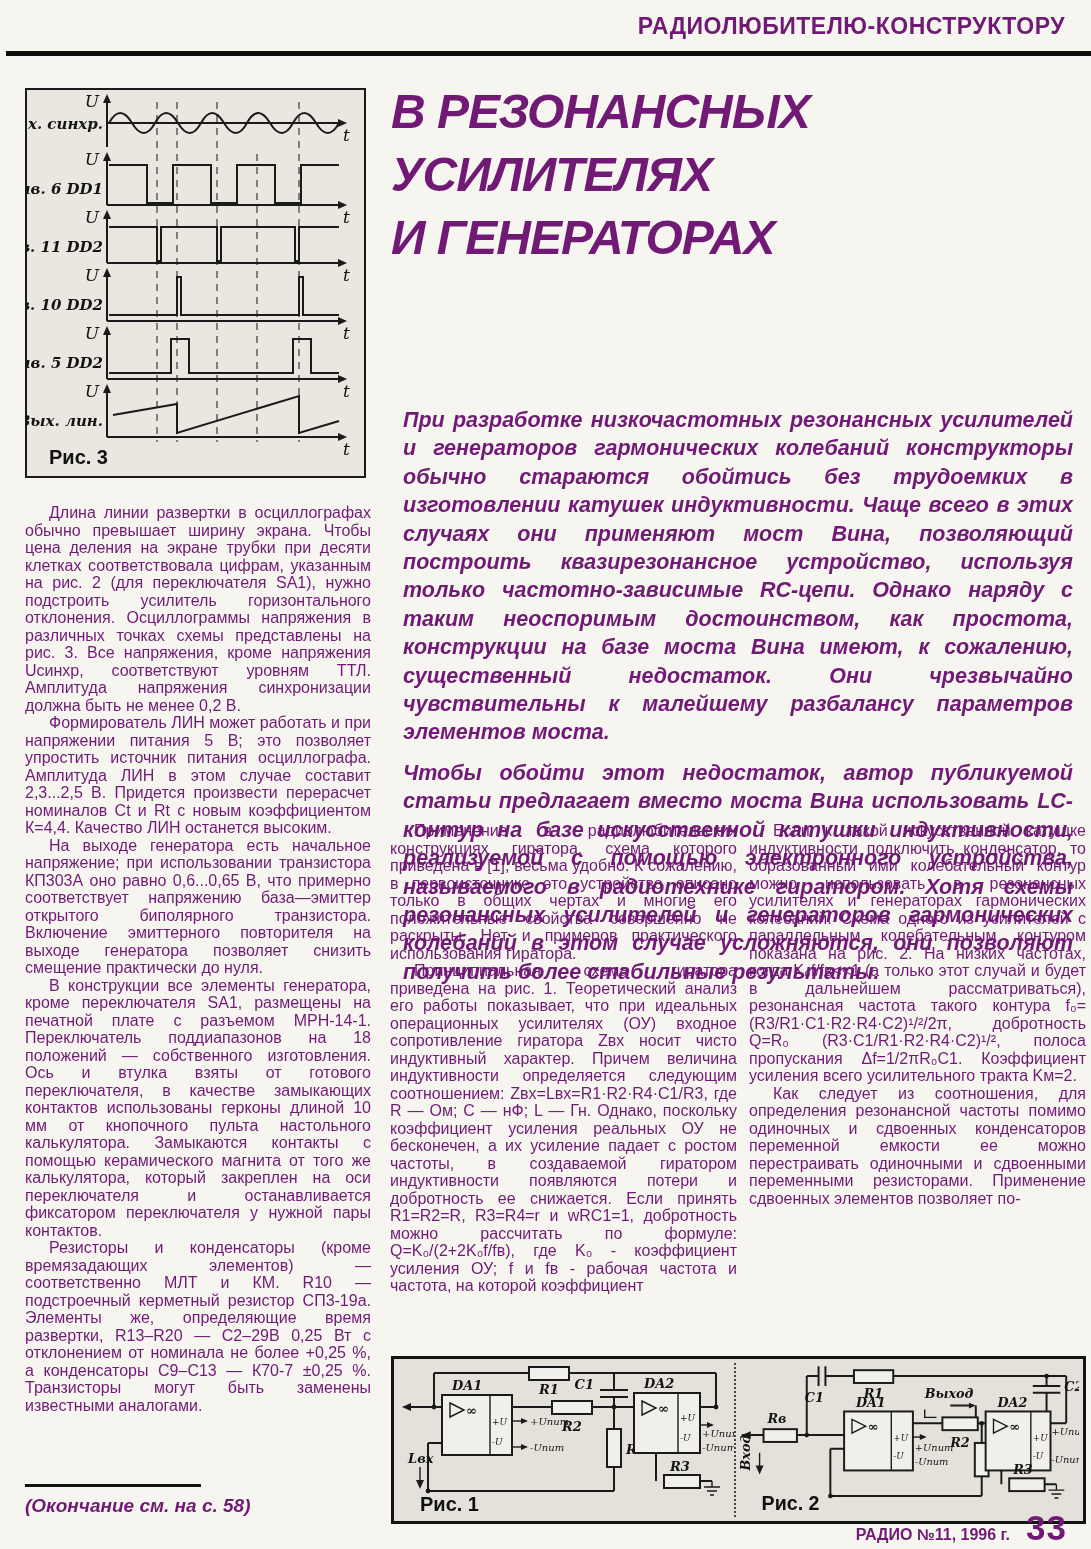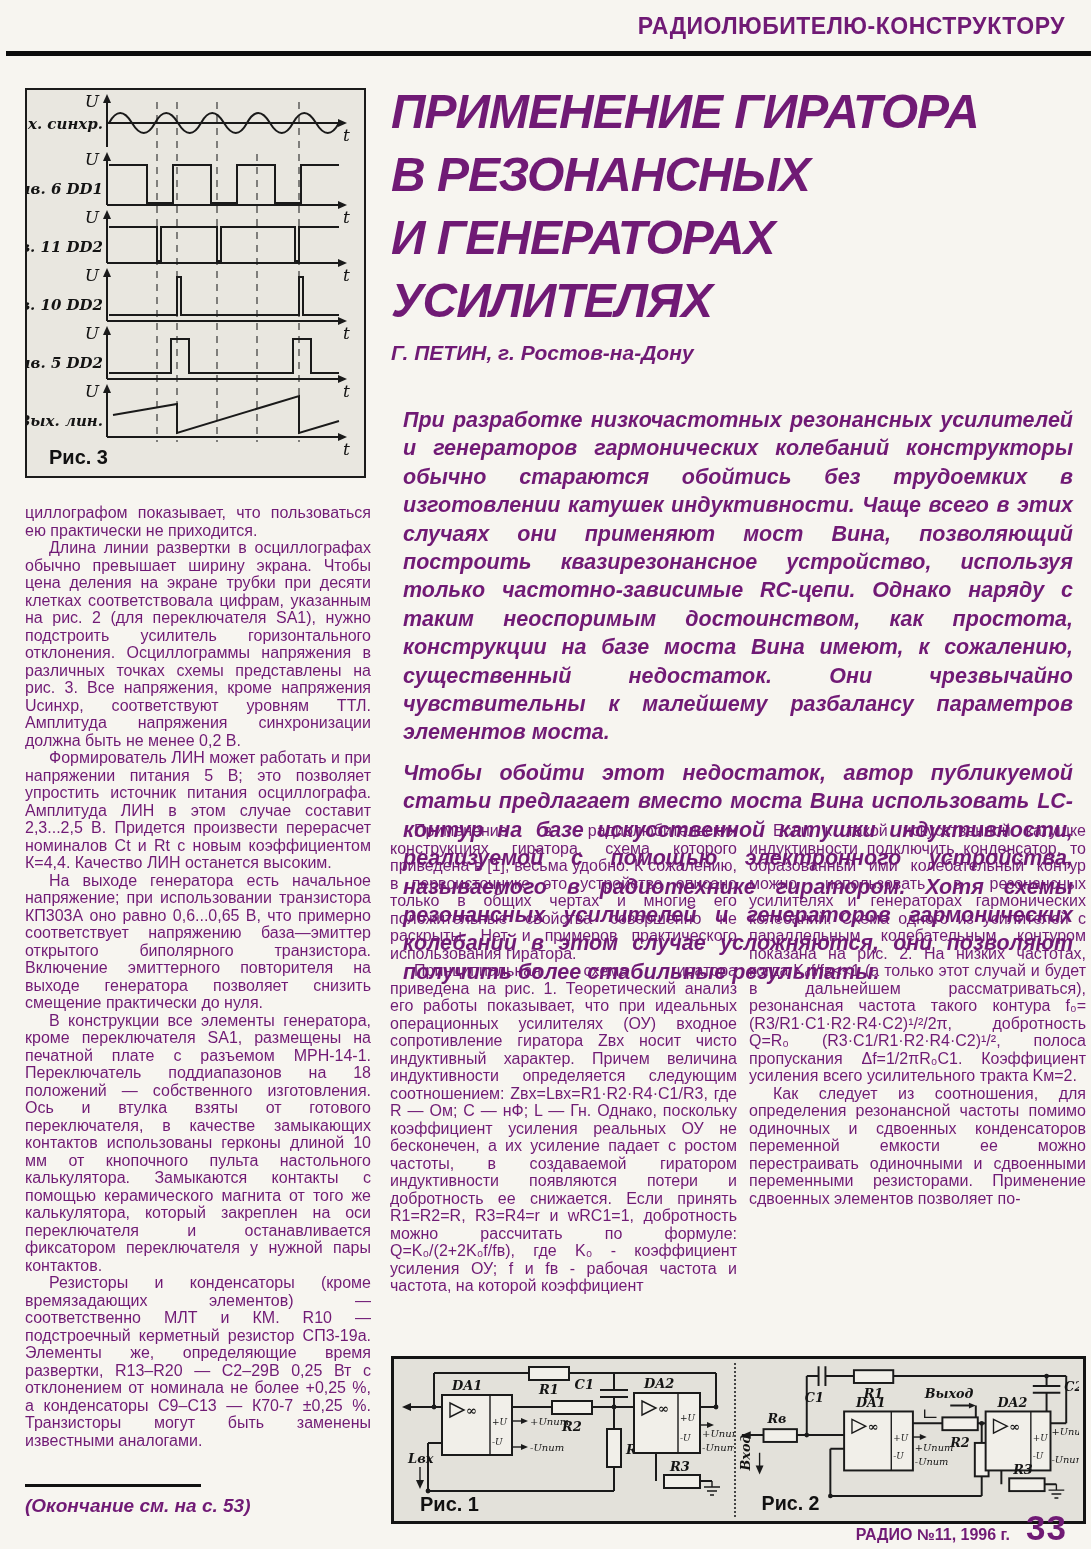--- a/index.html
+++ b/index.html
@@ -135,34 +135,31 @@
         <text class="axis" x="316" y="365">t</text>
         <path class="wire" d="M86,325 L150,314 L150,343 L272,306 L272,343 L312,331"></path>
         <text class="trlabel" x="76" y="336" text-anchor="end">Вых. лин.</text>
       </g>
 
       <text class="figcap" x="22" y="374">Рис. 3</text>
     </svg>
   </div>
 
   <div class="title">
-    <div>ПРИМЕНЕНИЕ ГИРАТОРА</div>
     <div>В РЕЗОНАНСНЫХ</div>
+    <div>УСИЛИТЕЛЯХ</div>
     <div>И ГЕНЕРАТОРАХ</div>
-    <div>УСИЛИТЕЛЯХ</div>
-  </div>
-  <div class="author">Г. ПЕТИН, г. Ростов-на-Дону</div>
+  </div>
 
   <div class="lead">
     <p>При разработке низкочастотных резонансных усилителей и генераторов гармонических колебаний конструкторы обычно стараются обойтись без трудоемких в изготовлении катушек индуктивности. Чаще всего в этих случаях они применяют мост Вина, позволяющий построить квазирезонансное устройство, используя только частотно-зависимые RC-цепи. Однако наряду с таким неоспоримым достоинством, как простота, конструкции на базе моста Вина имеют, к сожалению, существенный недостаток. Они чрезвычайно чувствительны к малейшему разбалансу параметров элементов моста.</p>
     <p>Чтобы обойти этот недостаток, автор публикуемой статьи предлагает вместо моста Вина использовать LC-контур на базе искусственной катушки индуктивности, реализуемой с помощью электронного устройства, называемого в радиотехнике гиратором. Хотя схемы резонансных усилителей и генераторов гармонических колебаний в этом случае усложняются, они позволяют получить более стабильные результаты.</p>
   </div>
 
   <div class="col col-left">
-    <p class="noindent">циллографом показывает, что пользоваться ею практически не приходится.</p>
     <p>Длина линии развертки в осциллографах обычно превышает ширину экрана. Чтобы цена деления на экране трубки при десяти клетках соответствовала цифрам, указанным на рис. 2 (для переключателя SA1), нужно подстроить усилитель горизонтального отклонения. Осциллограммы напряжения в различных точках схемы представлены на рис. 3. Все напряжения, кроме напряжения Uсинхр, соответствуют уровням ТТЛ. Амплитуда напряжения синхронизации должна быть не менее 0,2 В.</p>
     <p>Формирователь ЛИН может работать и при напряжении питания 5 В; это позволяет упростить источник питания осциллографа. Амплитуда ЛИН в этом случае составит 2,3...2,5 В. Придется произвести перерасчет номиналов Ct и Rt с новым коэффициентом К=4,4. Качество ЛИН останется высоким.</p>
     <p>На выходе генератора есть начальное напряжение; при использовании транзистора КП303А оно равно 0,6...0,65 В, что примерно соответствует напряжению база—эмиттер открытого биполярного транзистора. Включение эмиттерного повторителя на выходе генератора позволяет снизить смещение практически до нуля.</p>
     <p>В конструкции все элементы генератора, кроме переключателя SA1, размещены на печатной плате с разъемом МРН-14-1. Переключатель поддиапазонов на 18 положений — собственного изготовления. Ось и втулка взяты от готового переключателя, в качестве замыкающих контактов использованы герконы длиной 10 мм от кнопочного пульта настольного калькулятора. Замыкаются контакты с помощью керамического магнита от того же калькулятора, который закреплен на оси переключателя и останавливается фиксатором переключателя у нужной пары контактов.</p>
     <p>Резисторы и конденсаторы (кроме времязадающих элементов) — соответственно МЛТ и КМ. R10 — подстроечный керметный резистор СП3-19а. Элементы же, определяющие время развертки, R13–R20 — С2–29В 0,25 Вт с отклонением от номинала не более +0,25 %, а конденсаторы С9–С13 — К70-7 ±0,25 %. Транзисторы могут быть заменены известными аналогами.</p>
   </div>
 
   <div class="col col-mid">
     <p>Применение в радиолюбительских конструкциях гиратора, схема которого приведена в [1], весьма удобно. К сожалению, в первоисточнике это устройство описано только в общих чертах и многие его положительные свойства совершенно не раскрыты. Нет и примеров практического использования гиратора.</p>
     <p>Принципиальная схема гиратора приведена на рис. 1. Теоретический анализ его работы показывает, что при идеальных операционных усилителях (ОУ) входное сопротивление гиратора Zвх носит чисто индуктивный характер. Причем величина индуктивности определяется следующим соотношением: Zвх=Lвх=R1·R2·R4·C1/R3, где R — Ом; С — нФ; L — Гн. Однако, поскольку коэффициент усиления реальных ОУ не бесконечен, а их усиление падает с ростом частоты, в создаваемой гиратором индуктивности появляются потери и добротность ее снижается. Если принять R1=R2=R, R3=R4=r и wRC1=1, добротность можно рассчитать по формуле: Q=K₀/(2+2K₀f/fв), где K₀ - коэффициент усиления ОУ; f и fв - рабочая частота и частота, на которой коэффициент</p>
@@ -294,20 +291,20 @@
       <text class="schsm" x="321" y="104">-Uпит</text>
 
       <rect class="comp" x="278" y="120" width="36" height="13"></rect>
       <text class="schlbl" x="282" y="116">R3</text>
       <path class="thin" d="M326,126 V132 M318,132 H334 M321,136 H331 M324,140 H328"></path>
       <text class="figcap" x="26" y="152">Рис. 2</text>
     </svg>
   </div>
 
   <div class="end-rule"></div>
-  <div class="cont-note">(Окончание см. на с. 53)</div>
+  <div class="cont-note">(Окончание см. на с. 58)</div>
 
   <div class="footer">
     <span class="journal">РАДИО №11, 1996 г.</span>
     <span class="pagenum">33</span>
   </div>
 
 </div>
 
 </body></html>

